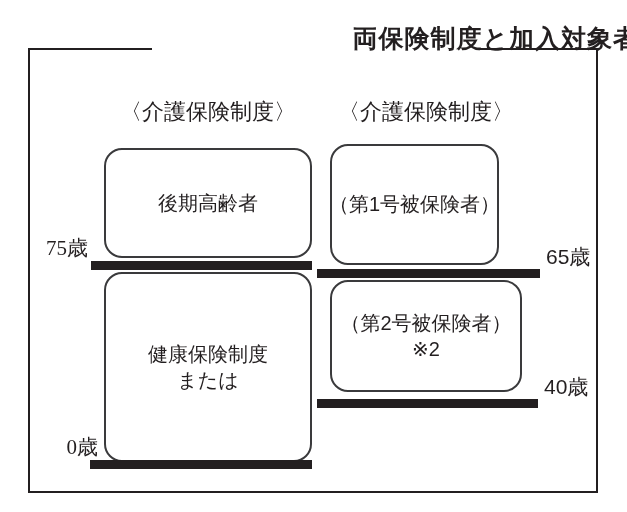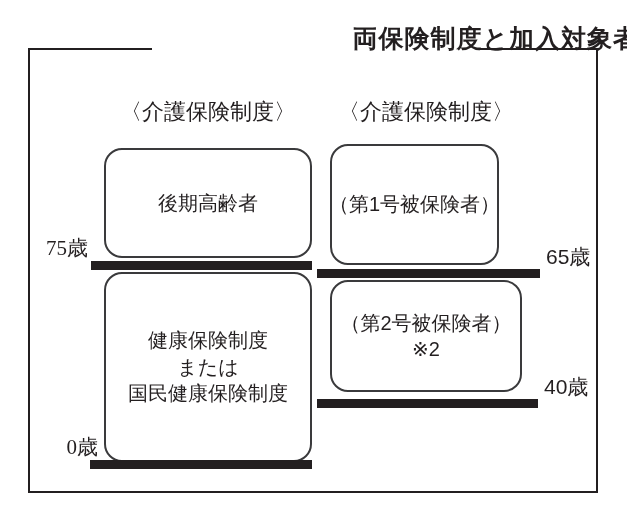--- a/index.html
+++ b/index.html
@@ -127,21 +127,20 @@
 
 <div class="col-header" id="header-care">〈介護保険制度〉</div>
 
 <div class="scheme-box" id="box-koki">
   <span class="scheme-line">後期高齢者</span>
 </div>
 
 <div class="scheme-box" id="box-kenko">
   <span class="scheme-line">健康保険制度</span>
   <span class="scheme-line">または</span>
-  <span class="scheme-line">国民健康保険制度</span>
 </div>
 
 <div class="scheme-box" id="box-dai1">
   <span class="scheme-line">（第1号被保険者）</span>
 </div>
 
 <div class="scheme-box" id="box-dai2">
   <span class="scheme-line">（第2号被保険者）</span>
   <span class="scheme-line">※2</span>
 </div>

